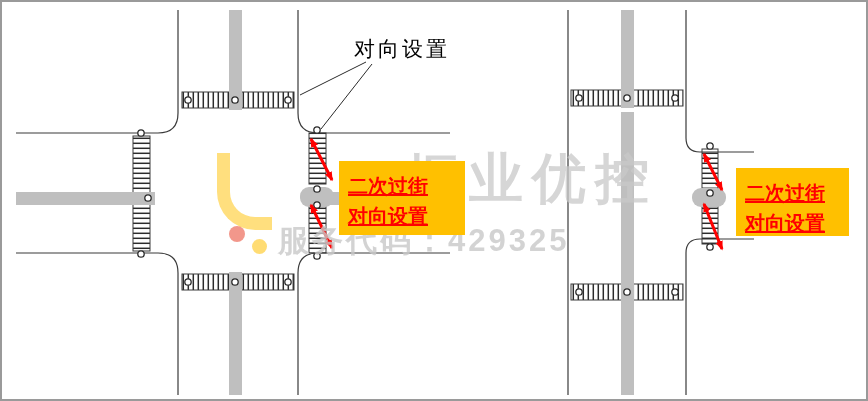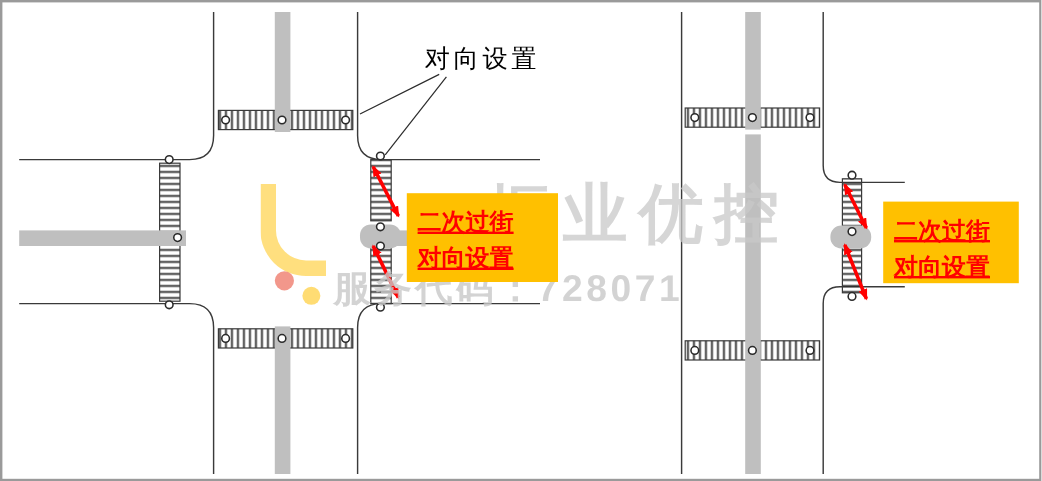--- a/index.html
+++ b/index.html
@@ -148,21 +148,21 @@
         <line class="arrow" x1="702" y1="202" x2="720" y2="247" marker-start="url(#ah)" marker-end="url(#ah)"></line>
       </g>
     </g>
   </svg>
 
   <div class="watermark">
     <div class="wm-u"></div>
     <div class="wm-dot-red"></div>
     <div class="wm-dot-yellow"></div>
     <div class="wm-brand">振业优控</div>
-    <div class="wm-service">服务代码：728071</div>
+    <div class="wm-service">服务代码：429325</div>
   </div>
 
   <div class="label">对向设置</div>
 
   <div class="callout c1">
     <div class="line">二次过街</div>
     <div class="line">对向设置</div>
   </div>
   <div class="callout c2">
     <div class="line">二次过街</div>

